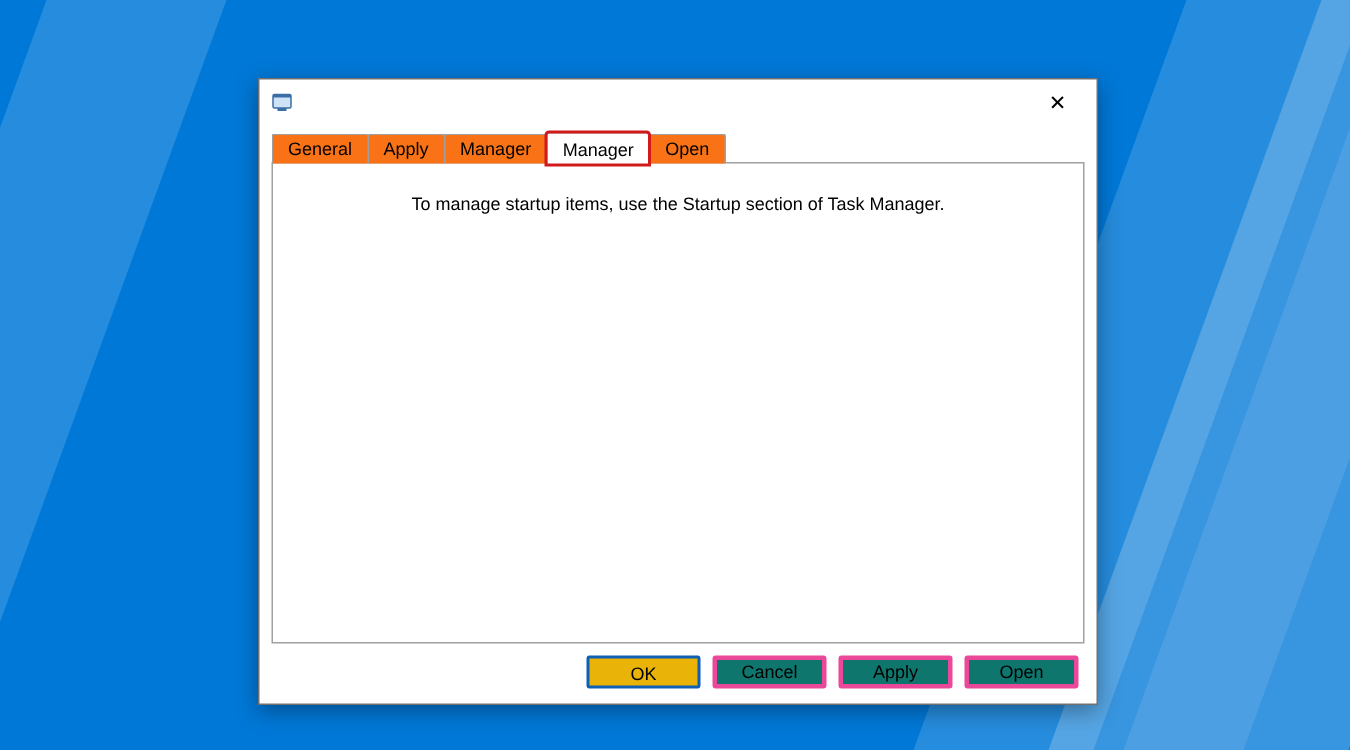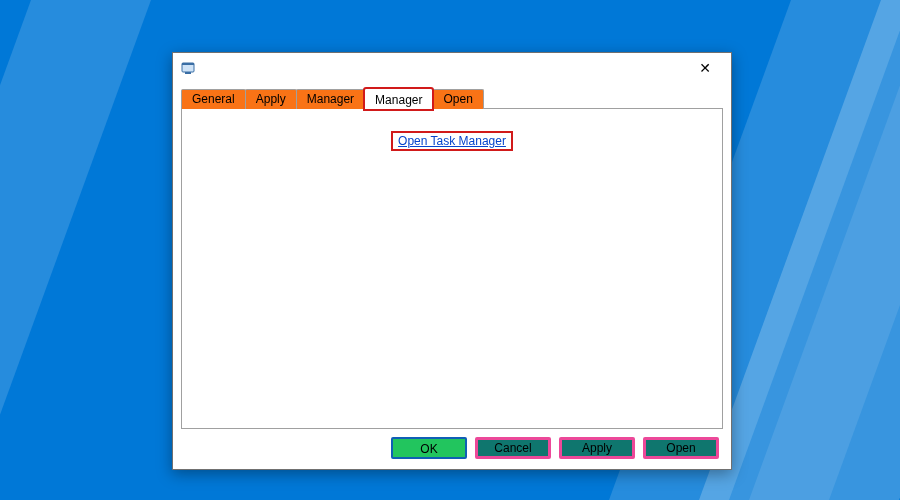--- a/index.html
+++ b/index.html
@@ -20,21 +20,21 @@
   .tab{padding:2px 10px 3px 10px;border:1px solid #a0a0a0;border-bottom:none;background:#f97316;margin-right:-1px;font-size:12px;cursor:default;border-radius:2px 2px 0 0;position:relative;}
   .tab.active{background:#fff;z-index:3;padding-top:4px;margin-bottom:-1px;}
   .tab.highlight{outline:2px solid #d11a1a;outline-offset:-1px;}
   .tabpanel{border:1px solid #a0a0a0;background:#fff;position:absolute;left:0;right:0;top:21px;bottom:0;z-index:1;}
   .msg{text-align:center;margin-top:20px;font-size:12px;}
   .linkwrap{text-align:center;margin-top:22px;}
   .link{color:#0645cc;text-decoration:underline;cursor:pointer;padding:1px 2px;}
   .linkbox{display:inline-block;border:2px solid #d11a1a;padding:1px 3px;}
   .btnrow{position:absolute;right:12px;bottom:10px;display:flex;gap:8px;}
   .btn{width:76px;height:22px;border:3px solid #ec4899;background:#0f766e;font-size:12px;font-family:inherit;cursor:default;border-radius:2px;}
-  .btn.default{border:2px solid #0f5fb5;background:#22c55e;line-height:18px;}
+  .btn.default{border:2px solid #0f5fb5;background:#eab308;line-height:18px;}
 </style>
 </head>
 <body>
 
 <div class="desktop">
   <div class="beam b4"></div>
   <div class="beam b1"></div>
   <div class="beam b2"></div>
   <div class="beam b3"></div>
 
@@ -54,25 +54,21 @@
 
     <div class="client">
       <div class="tabstrip">
         <div class="tab">General</div>
         <div class="tab">Apply</div>
         <div class="tab">Manager</div>
         <div class="tab active highlight">Manager</div>
         <div class="tab">Open</div>
       </div>
       <div class="tabpanel">
-        <div class="linkwrap">
-          <span class="linkbox">
-            <span class="link">Open Task Manager</span>
-          </span>
-        </div>
+        <div class="msg">To manage startup items, use the Startup section of Task Manager.</div>
       </div>
     </div>
 
     <div class="btnrow">
       <button class="btn default">OK</button>
       <button class="btn">Cancel</button>
       <button class="btn">Apply</button>
       <button class="btn">Open</button>
     </div>
   </div>

